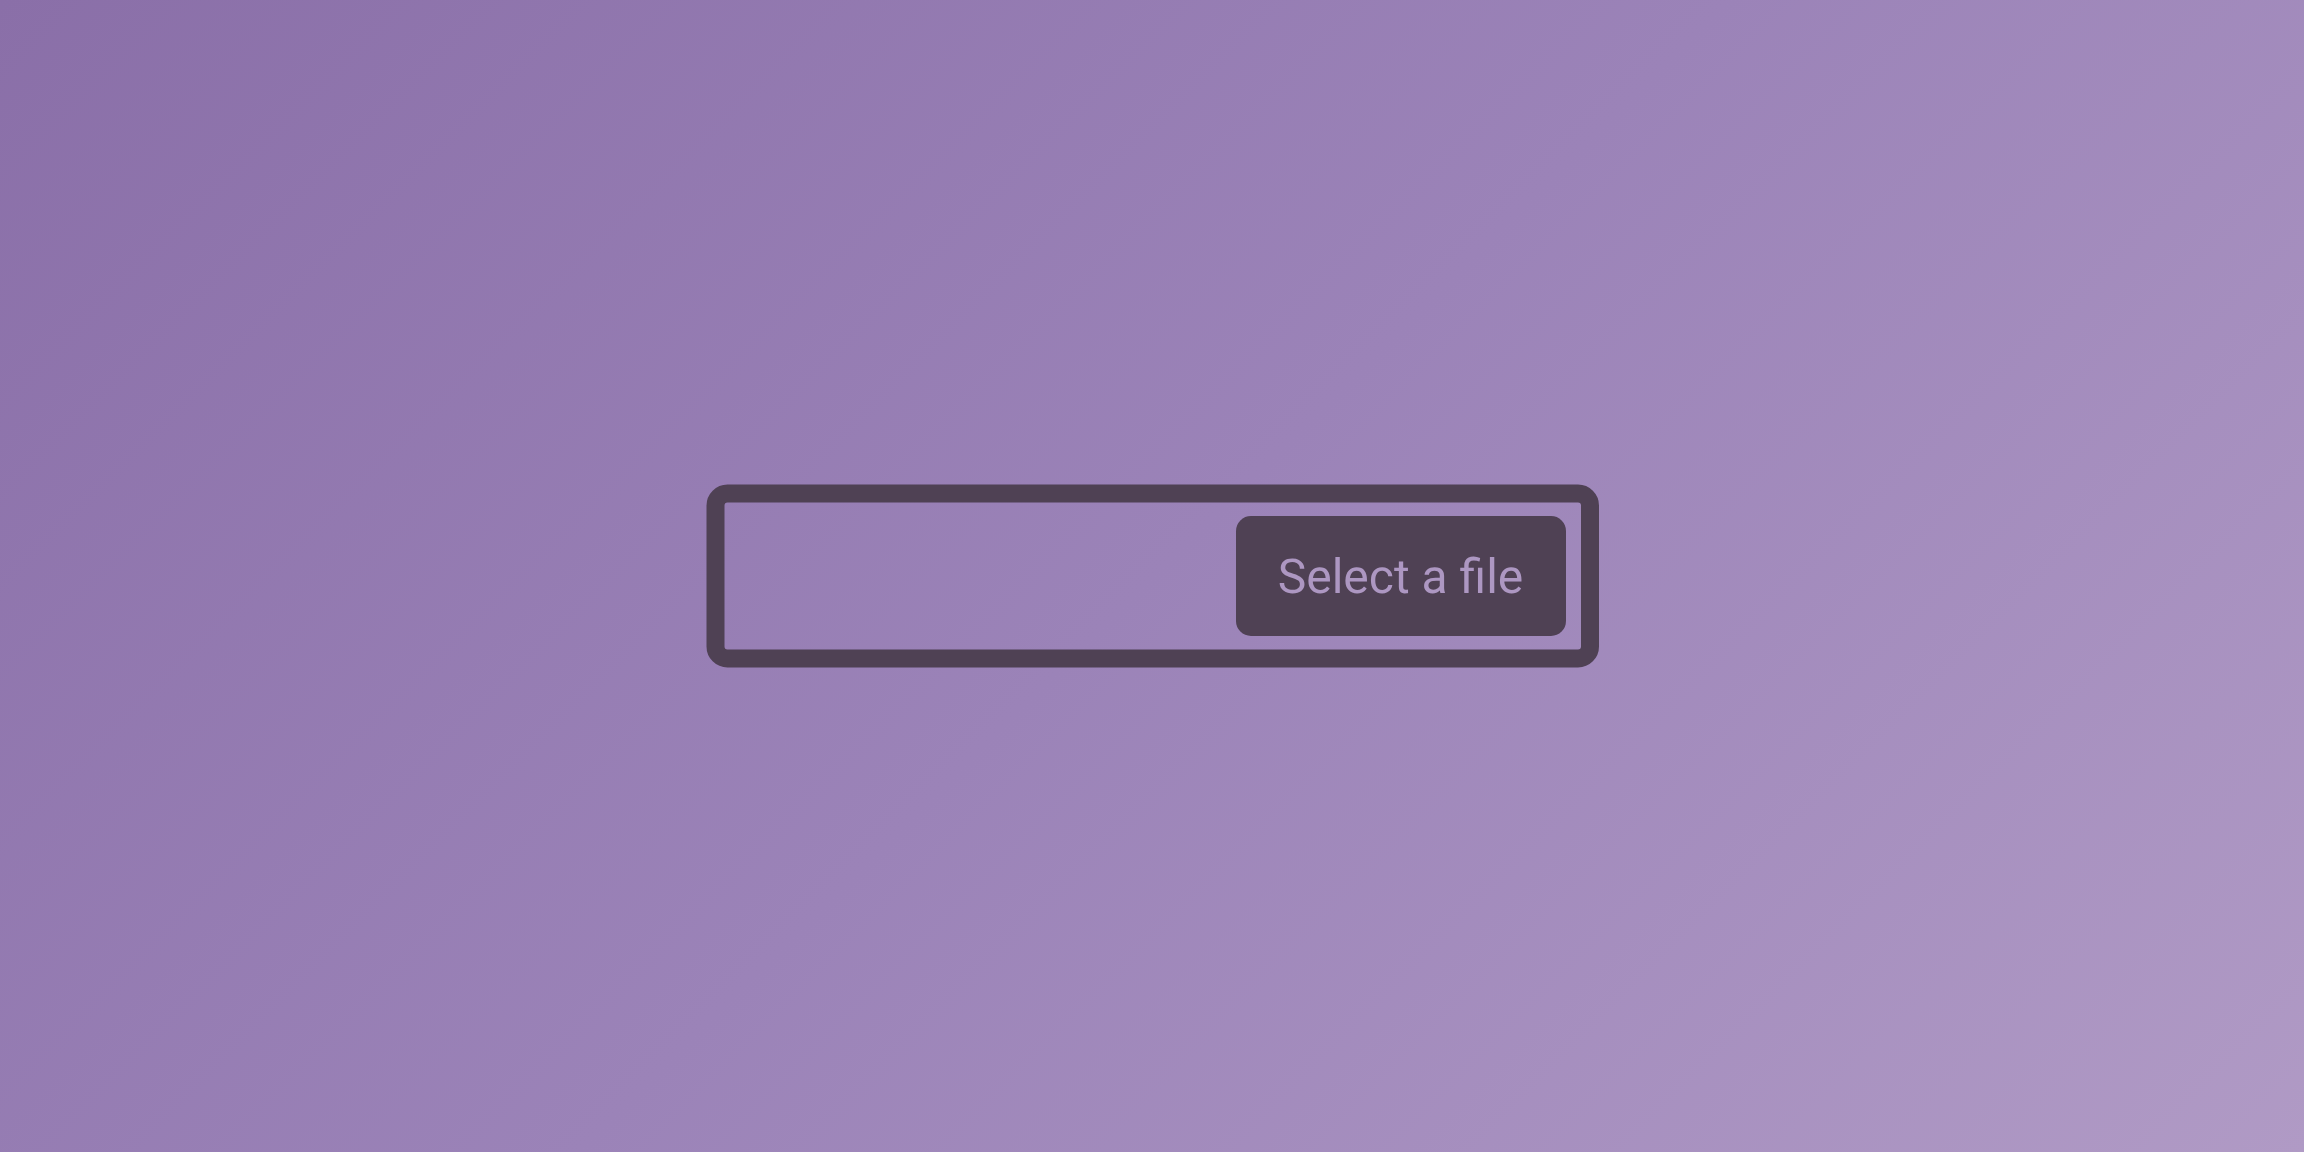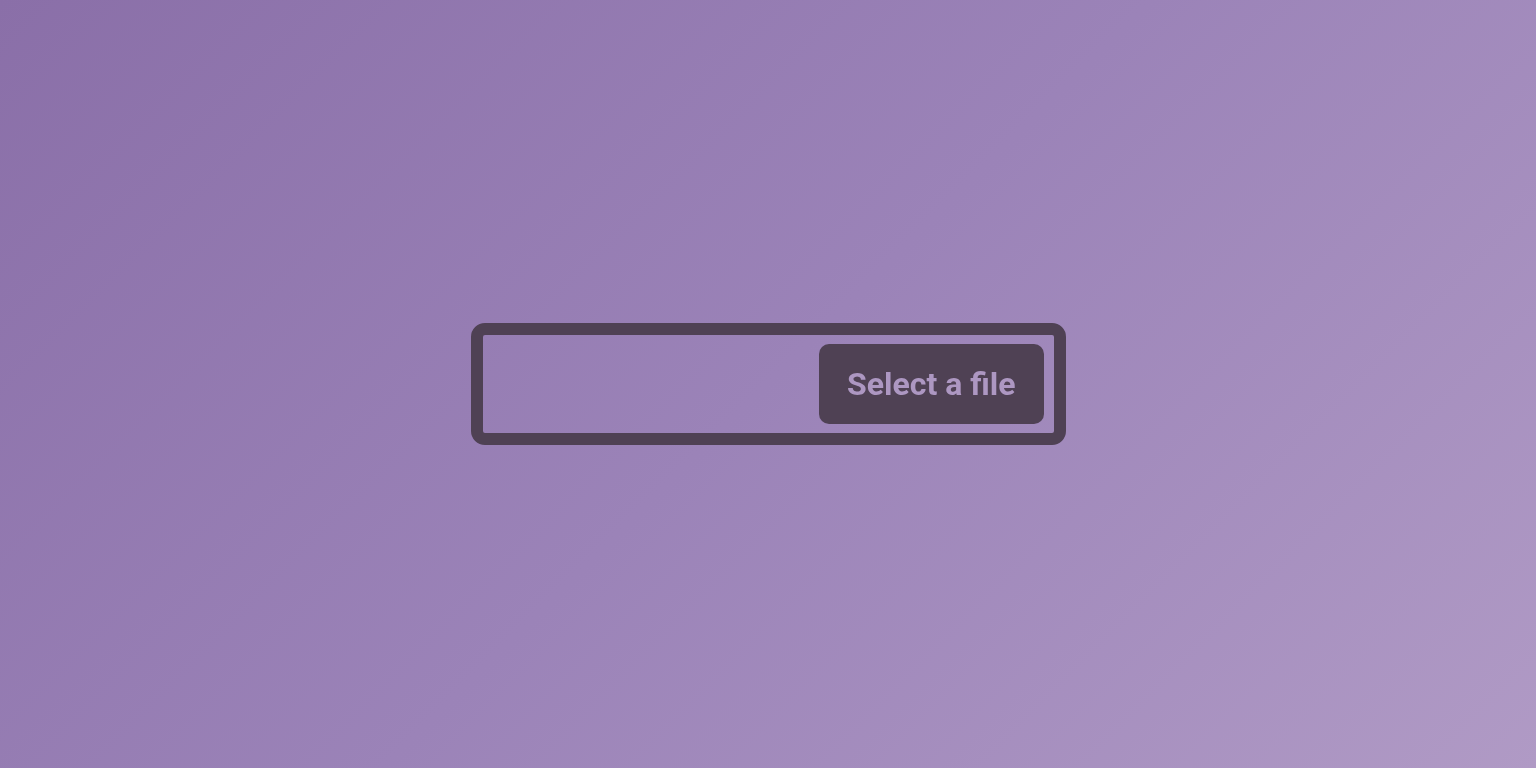--- a/index.html
+++ b/index.html
@@ -28,21 +28,21 @@
       padding: 10px;
     }
     .select-file-button {
       height: 80px;
       padding: 0 28px;
       background-color: #4f4154;
       border: none;
       border-radius: 10px;
       color: #ad97c2;
       font-size: 32px;
-      font-weight: 700;
+      font-weight: 400;
       cursor: pointer;
       display: flex;
       align-items: center;
       justify-content: center;
       font-family: inherit;
     }
   </style>
 </head>
 <body>
 

